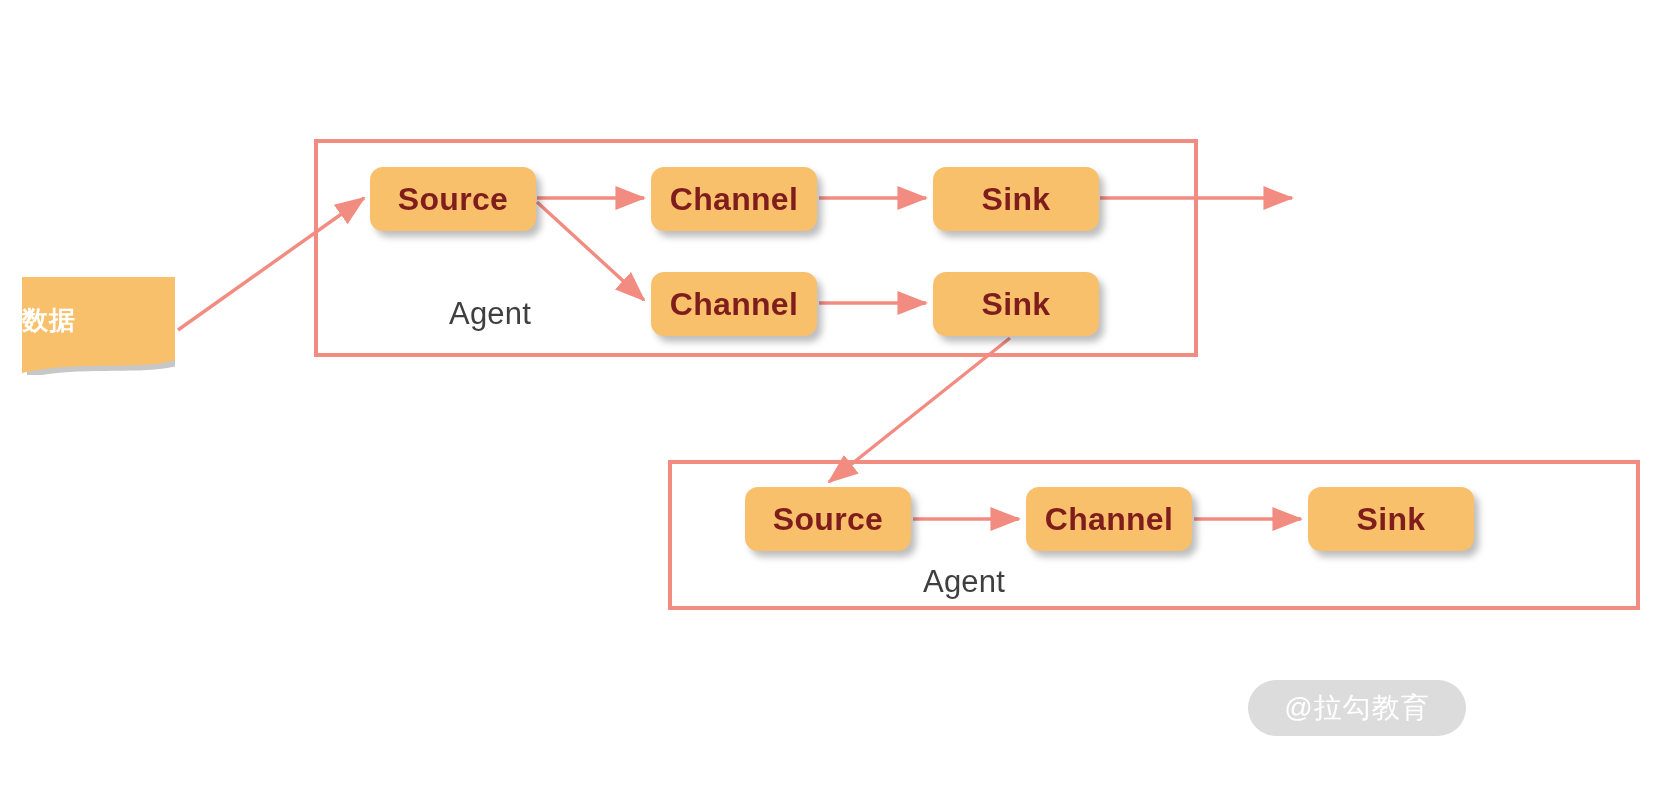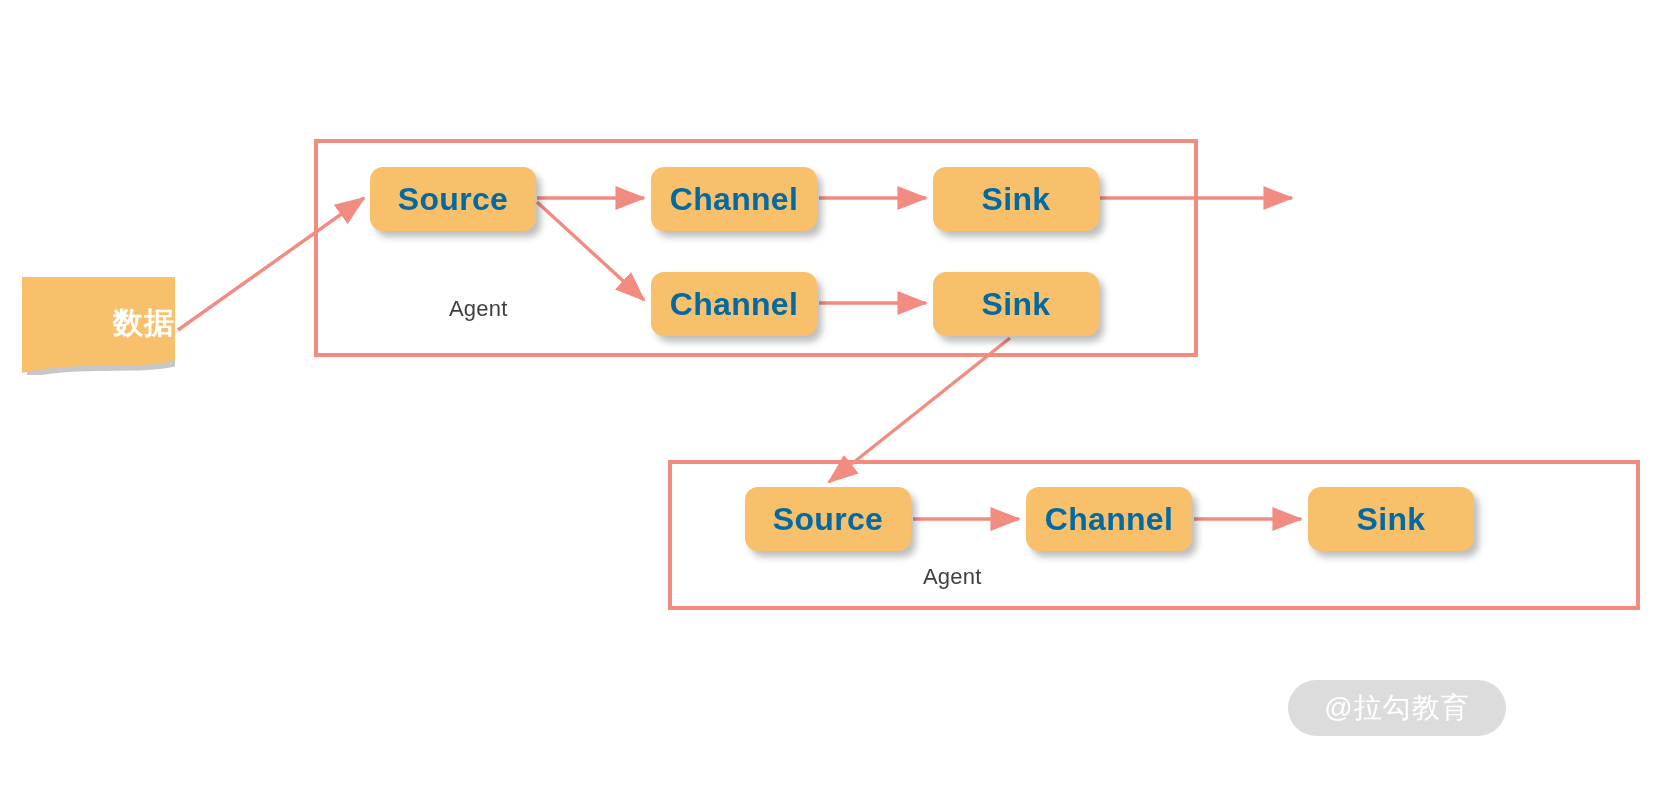--- a/index.html
+++ b/index.html
@@ -20,34 +20,34 @@
   
   .agent-frame {
     position: absolute;
     box-sizing: border-box;
     border: 4px solid #f28b80;
     background: transparent;
   }
   .agent-label {
     position: absolute;
     color: #3f3f3f;
-    font-size: 22px;
+    font-size: 31px;
     font-weight: 400;
     letter-spacing: 0.2px;
     white-space: nowrap;
     font-family: "Liberation Sans", "DejaVu Sans", sans-serif;
   }
 
   
   .node {
     position: absolute;
     box-sizing: border-box;
     background: #f8c06b;
     border-radius: 13px;
-    color: #0369a1;
+    color: #7f1d1d;
     font-size: 32px;
     font-weight: bold;
     display: flex;
     align-items: center;
     justify-content: center;
     letter-spacing: 0.3px;
     box-shadow: 5px 6px 7px rgba(0,0,0,0.26);
     font-family: "Liberation Sans", "DejaVu Sans", sans-serif;
     white-space: nowrap;
   }
@@ -63,23 +63,23 @@
     position: absolute;
     left: 0; top: 0;
     width: 100%;
     height: 100%;
   }
   .data-card .label {
     position: absolute;
     left: 0;
     top: 26px;
     width: 100%;
-    text-align: right;
+    text-align: left;
     color: #ffffff;
-    font-size: 30px;
+    font-size: 26px;
     font-weight: bold;
     letter-spacing: 1px;
     font-family: "Liberation Sans", "DejaVu Sans", sans-serif;
   }
 
   
   #connectors {
     position: absolute;
     left: 0;
     top: 0;
@@ -160,15 +160,15 @@
 
   <div class="agent-frame" style="left:668px; top:460px; width:972px; height:150px;"></div>
   <div class="agent-label" style="left:923px; top:564px;">Agent</div>
 
   <div class="node" style="left:745px; top:487px; width:166px; height:64px;">Source</div>
 
   <div class="node" style="left:1026px; top:487px; width:166px; height:64px;">Channel</div>
 
   <div class="node" style="left:1308px; top:487px; width:166px; height:64px;">Sink</div>
 
-  <div class="watermark" style="left:1288px; top:680px; width:218px; height:56px;">@拉勾教育</div>
+  <div class="watermark" style="left:1248px; top:680px; width:218px; height:56px;">@拉勾教育</div>
 
 </div>
 
 </body></html>

